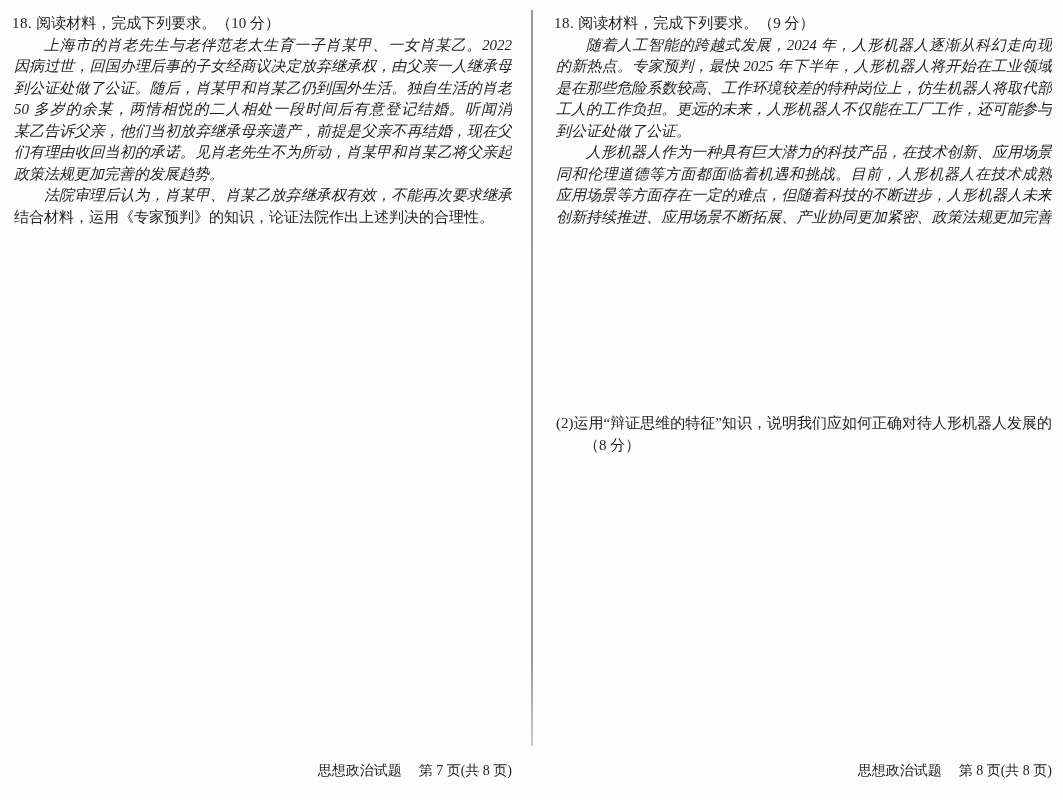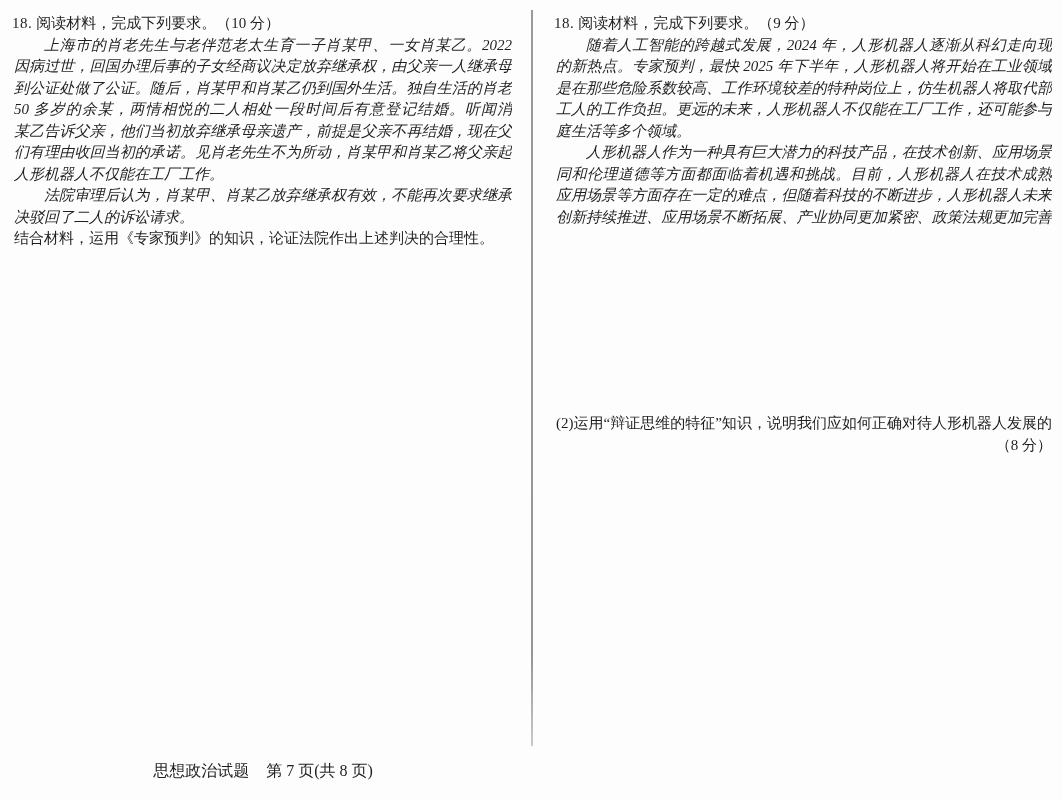--- a/index.html
+++ b/index.html
@@ -27,27 +27,27 @@
     line-height: 21.5px;
     height: 21.5px;
     overflow: hidden;
   }
   .qheader { margin-left: -2px; white-space: nowrap; }
   .qnum { margin-right: 4px; letter-spacing: 0.5px; }
   .material { font-style: italic; }
   .indent { text-indent: 30px; }
   .just { text-align: justify; text-align-last: justify; }
   .sub2-block { margin-top: 185px; }
-  .sub2-cont { text-indent: 28px; text-align: right; }
+  .sub2-cont { text-indent: 28px; }
   .footer {
     position: absolute;
     top: 761px;
-    font-size: 16px;
+    font-size: 14px;
     line-height: 20px;
-    text-align: center;
+    text-align: right;
     white-space: nowrap;
   }
   .footer-left  { left: 14px;  width: 498px; }
   .footer-right { left: 556px; width: 496px; }
   .footer-page { margin-left: 17px; }
 </style>
 </head>
 <body>
 
 <div class="page">
@@ -56,51 +56,53 @@
     <div class="line qheader">
       <span class="qnum">18.</span><span>阅读材料，完成下列要求。（10 分）</span>
     </div>
     <div>
       <div class="line material just indent">上海市的肖老先生与老伴范老太生育一子肖某甲、一女肖某乙。2022 年 4 月，范老太</div>
       <div class="line material just">因病过世，回国办理后事的子女经商议决定放弃继承权，由父亲一人继承母亲的遗产，并</div>
       <div class="line material just">到公证处做了公证。随后，肖某甲和肖某乙仍到国外生活。独自生活的肖老先生认识了</div>
       <div class="line material just">50 多岁的余某，两情相悦的二人相处一段时间后有意登记结婚。听闻消息，肖某甲和肖</div>
       <div class="line material just">某乙告诉父亲，他们当初放弃继承母亲遗产，前提是父亲不再结婚，现在父亲决定再婚，他</div>
       <div class="line material just">们有理由收回当初的承诺。见肖老先生不为所动，肖某甲和肖某乙将父亲起诉到法院，要</div>
-      <div class="line material">人形机器人不仅能在工厂工作。</div>
+      <div class="line material">政策法规更加完善的发展趋势。</div>
     </div>
     <div>
       <div class="line material just indent">法院审理后认为，肖某甲、肖某乙放弃继承权有效，不能再次要求继承母亲的遗产，判</div>
-      <div class="line material">决驳回了二人的诉讼请求。</div>
     </div>
     <div class="line">结合材料，运用《专家预判》的知识，论证法院作出上述判决的合理性。</div>
   </div>
 
   <div class="divider"></div>
 
   <div class="col col-right">
     <div class="line qheader">
       <span class="qnum">18.</span><span>阅读材料，完成下列要求。（9 分）</span>
     </div>
     <div>
       <div class="line material just indent">随着人工智能的跨越式发展，2024 年，人形机器人逐渐从科幻走向现实，成为科技界</div>
       <div class="line material just">的新热点。专家预判，最快 2025 年下半年，人形机器人将开始在工业领域广泛应用，特别</div>
       <div class="line material just">是在那些危险系数较高、工作环境较差的特种岗位上，仿生机器人将取代部分人力，减轻</div>
       <div class="line material just">工人的工作负担。更远的未来，人形机器人不仅能在工厂工作，还可能参与医疗、教育、家</div>
-      <div class="line material">庭生活等多个领域。</div>
+      <div class="line material">到公证处做了公证。</div>
     </div>
     <div>
       <div class="line material just indent">人形机器人作为一种具有巨大潜力的科技产品，在技术创新、应用场景拓展、产业协</div>
       <div class="line material just">同和伦理道德等方面都面临着机遇和挑战。目前，人形机器人在技术成熟度、成本控制和</div>
       <div class="line material just">应用场景等方面存在一定的难点，但随着科技的不断进步，人形机器人未来将呈现出技术</div>
       <div class="line material just">创新持续推进、应用场景不断拓展、产业协同更加紧密、政策法规更加完善的发展趋势。</div>
     </div>
     <div class="sub2-block">
       <div class="line just">(2)运用“辩证思维的特征”知识，说明我们应如何正确对待人形机器人发展的影响。</div>
       <div class="line sub2-cont">（8 分）</div>
     </div>
   </div>
 
   <div class="footer footer-left">
     <span>思想政治试题</span><span class="footer-page">第 7 页(共 8 页)</span>
   </div>
+  <div class="footer footer-right">
+    <span>思想政治试题</span><span class="footer-page">第 8 页(共 8 页)</span>
+  </div>
 
 </div>
 
 </body></html>

